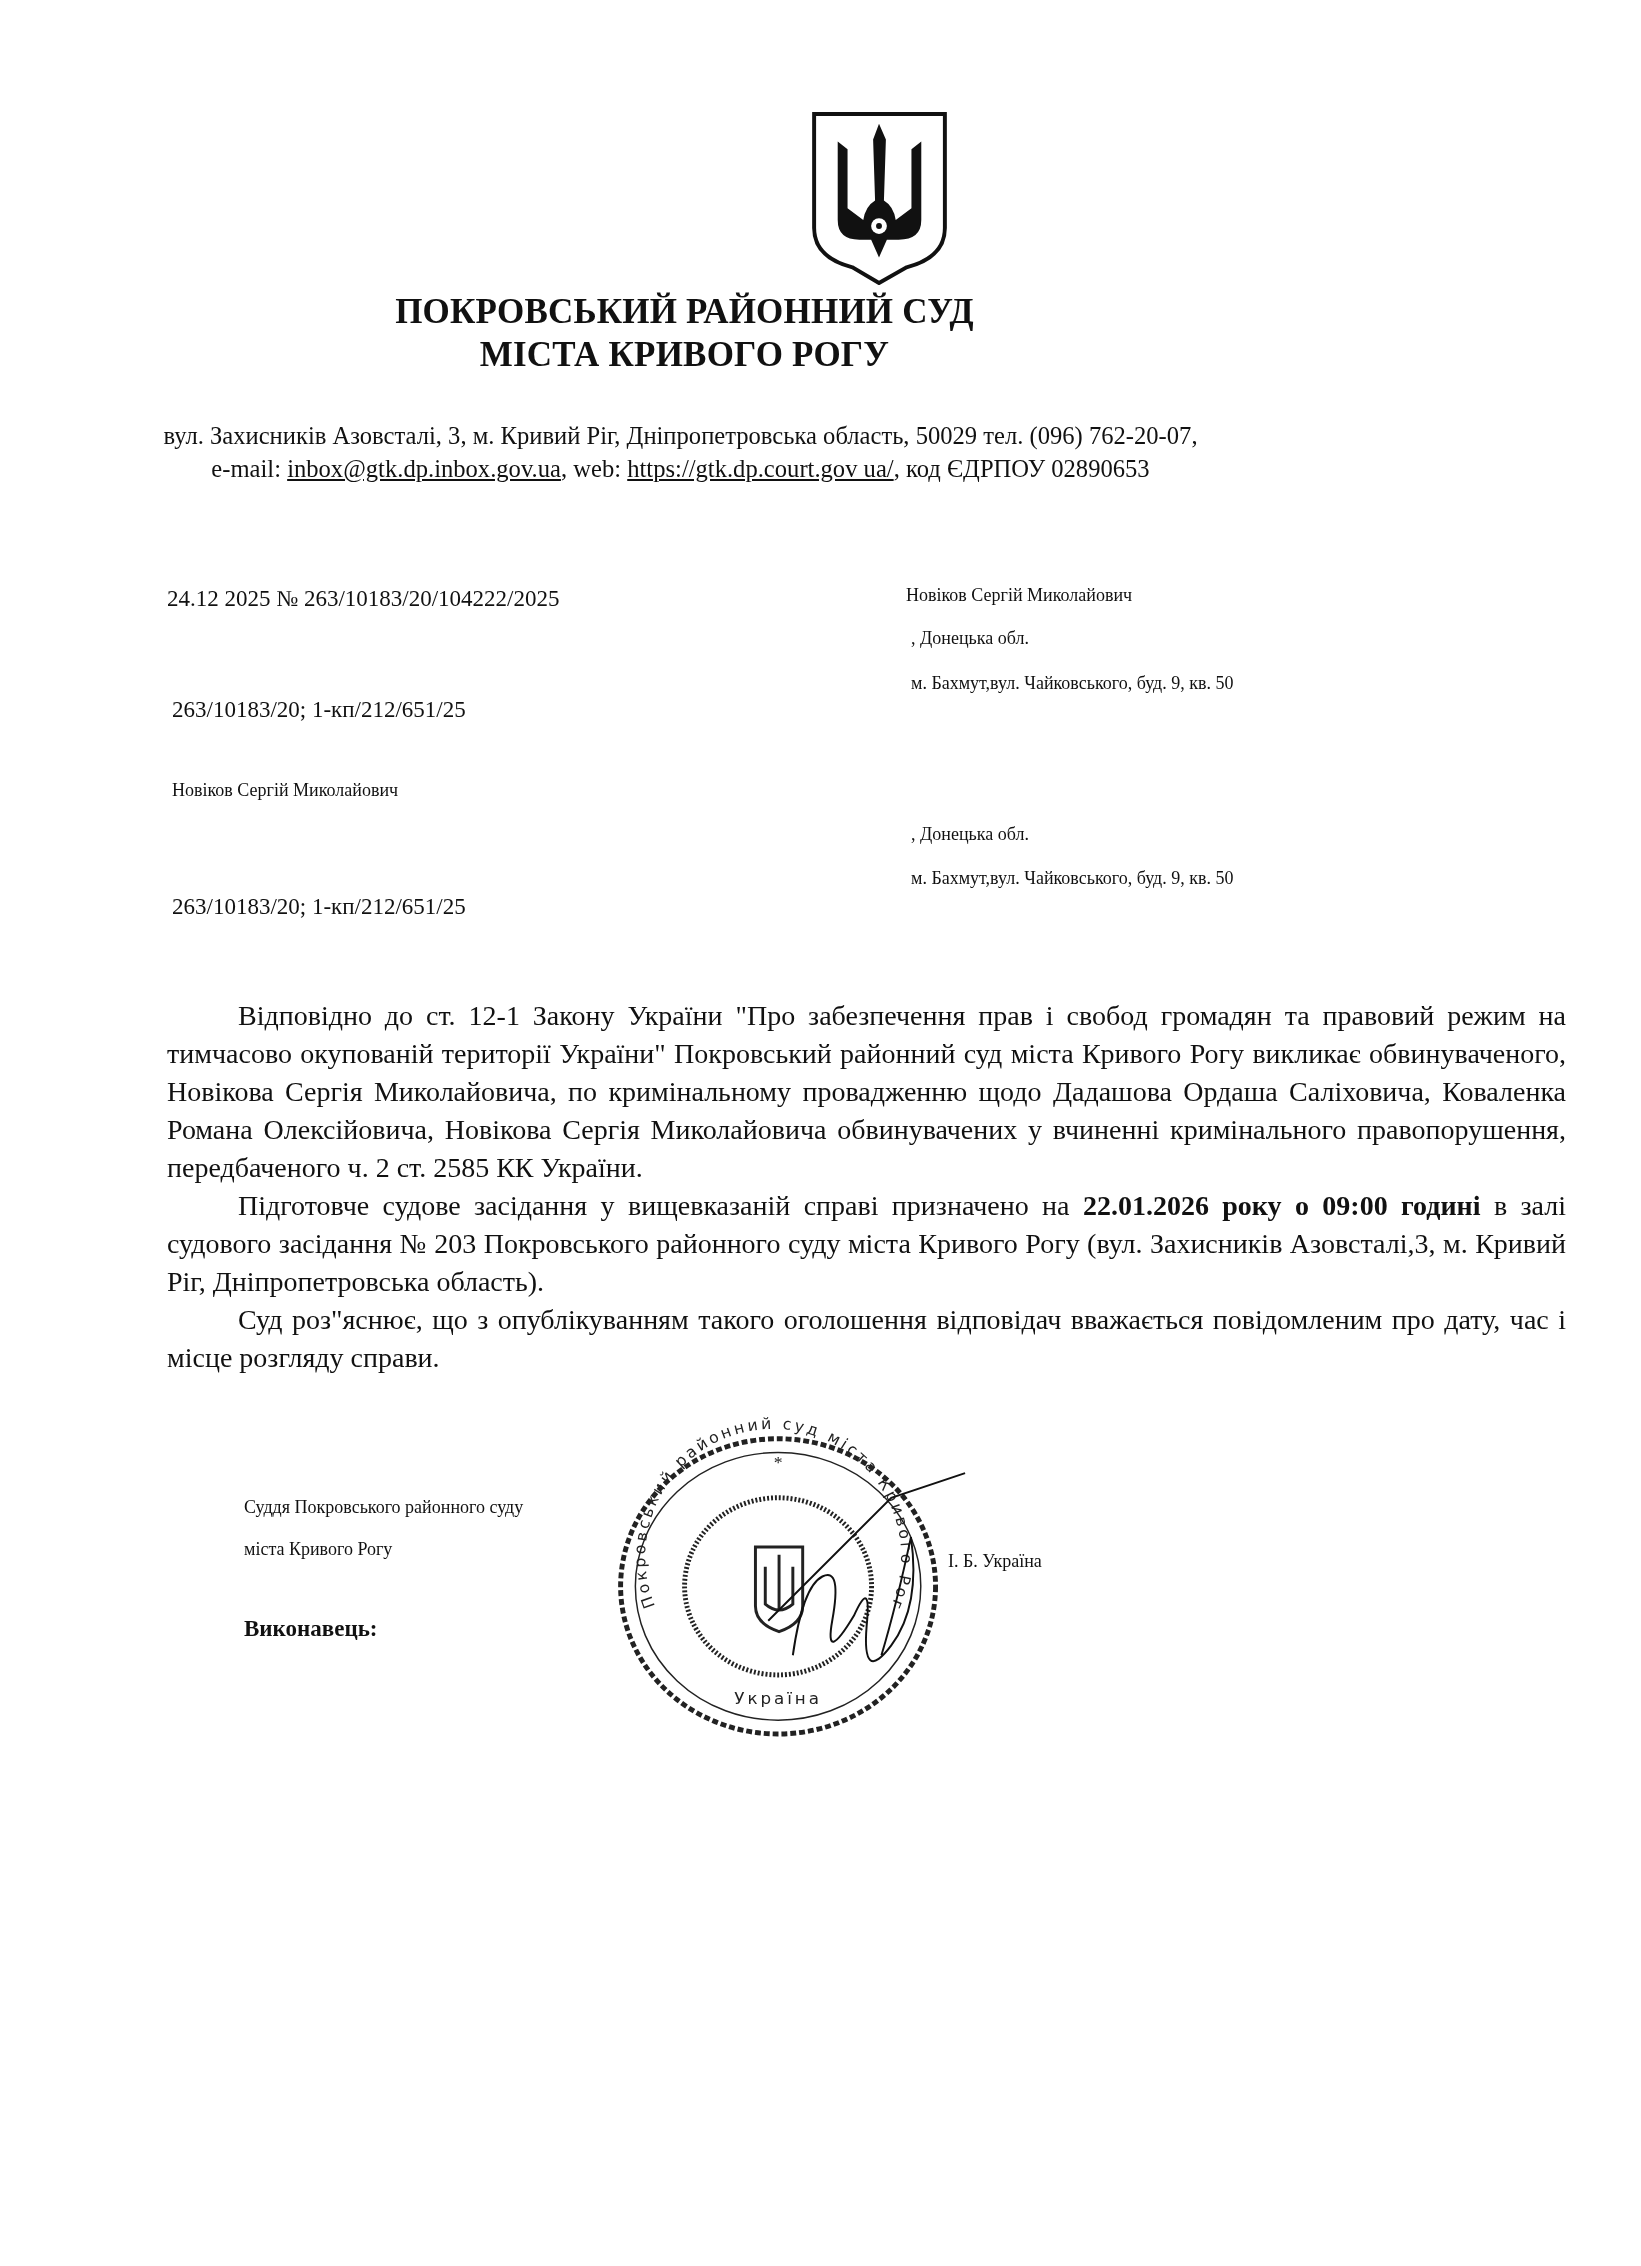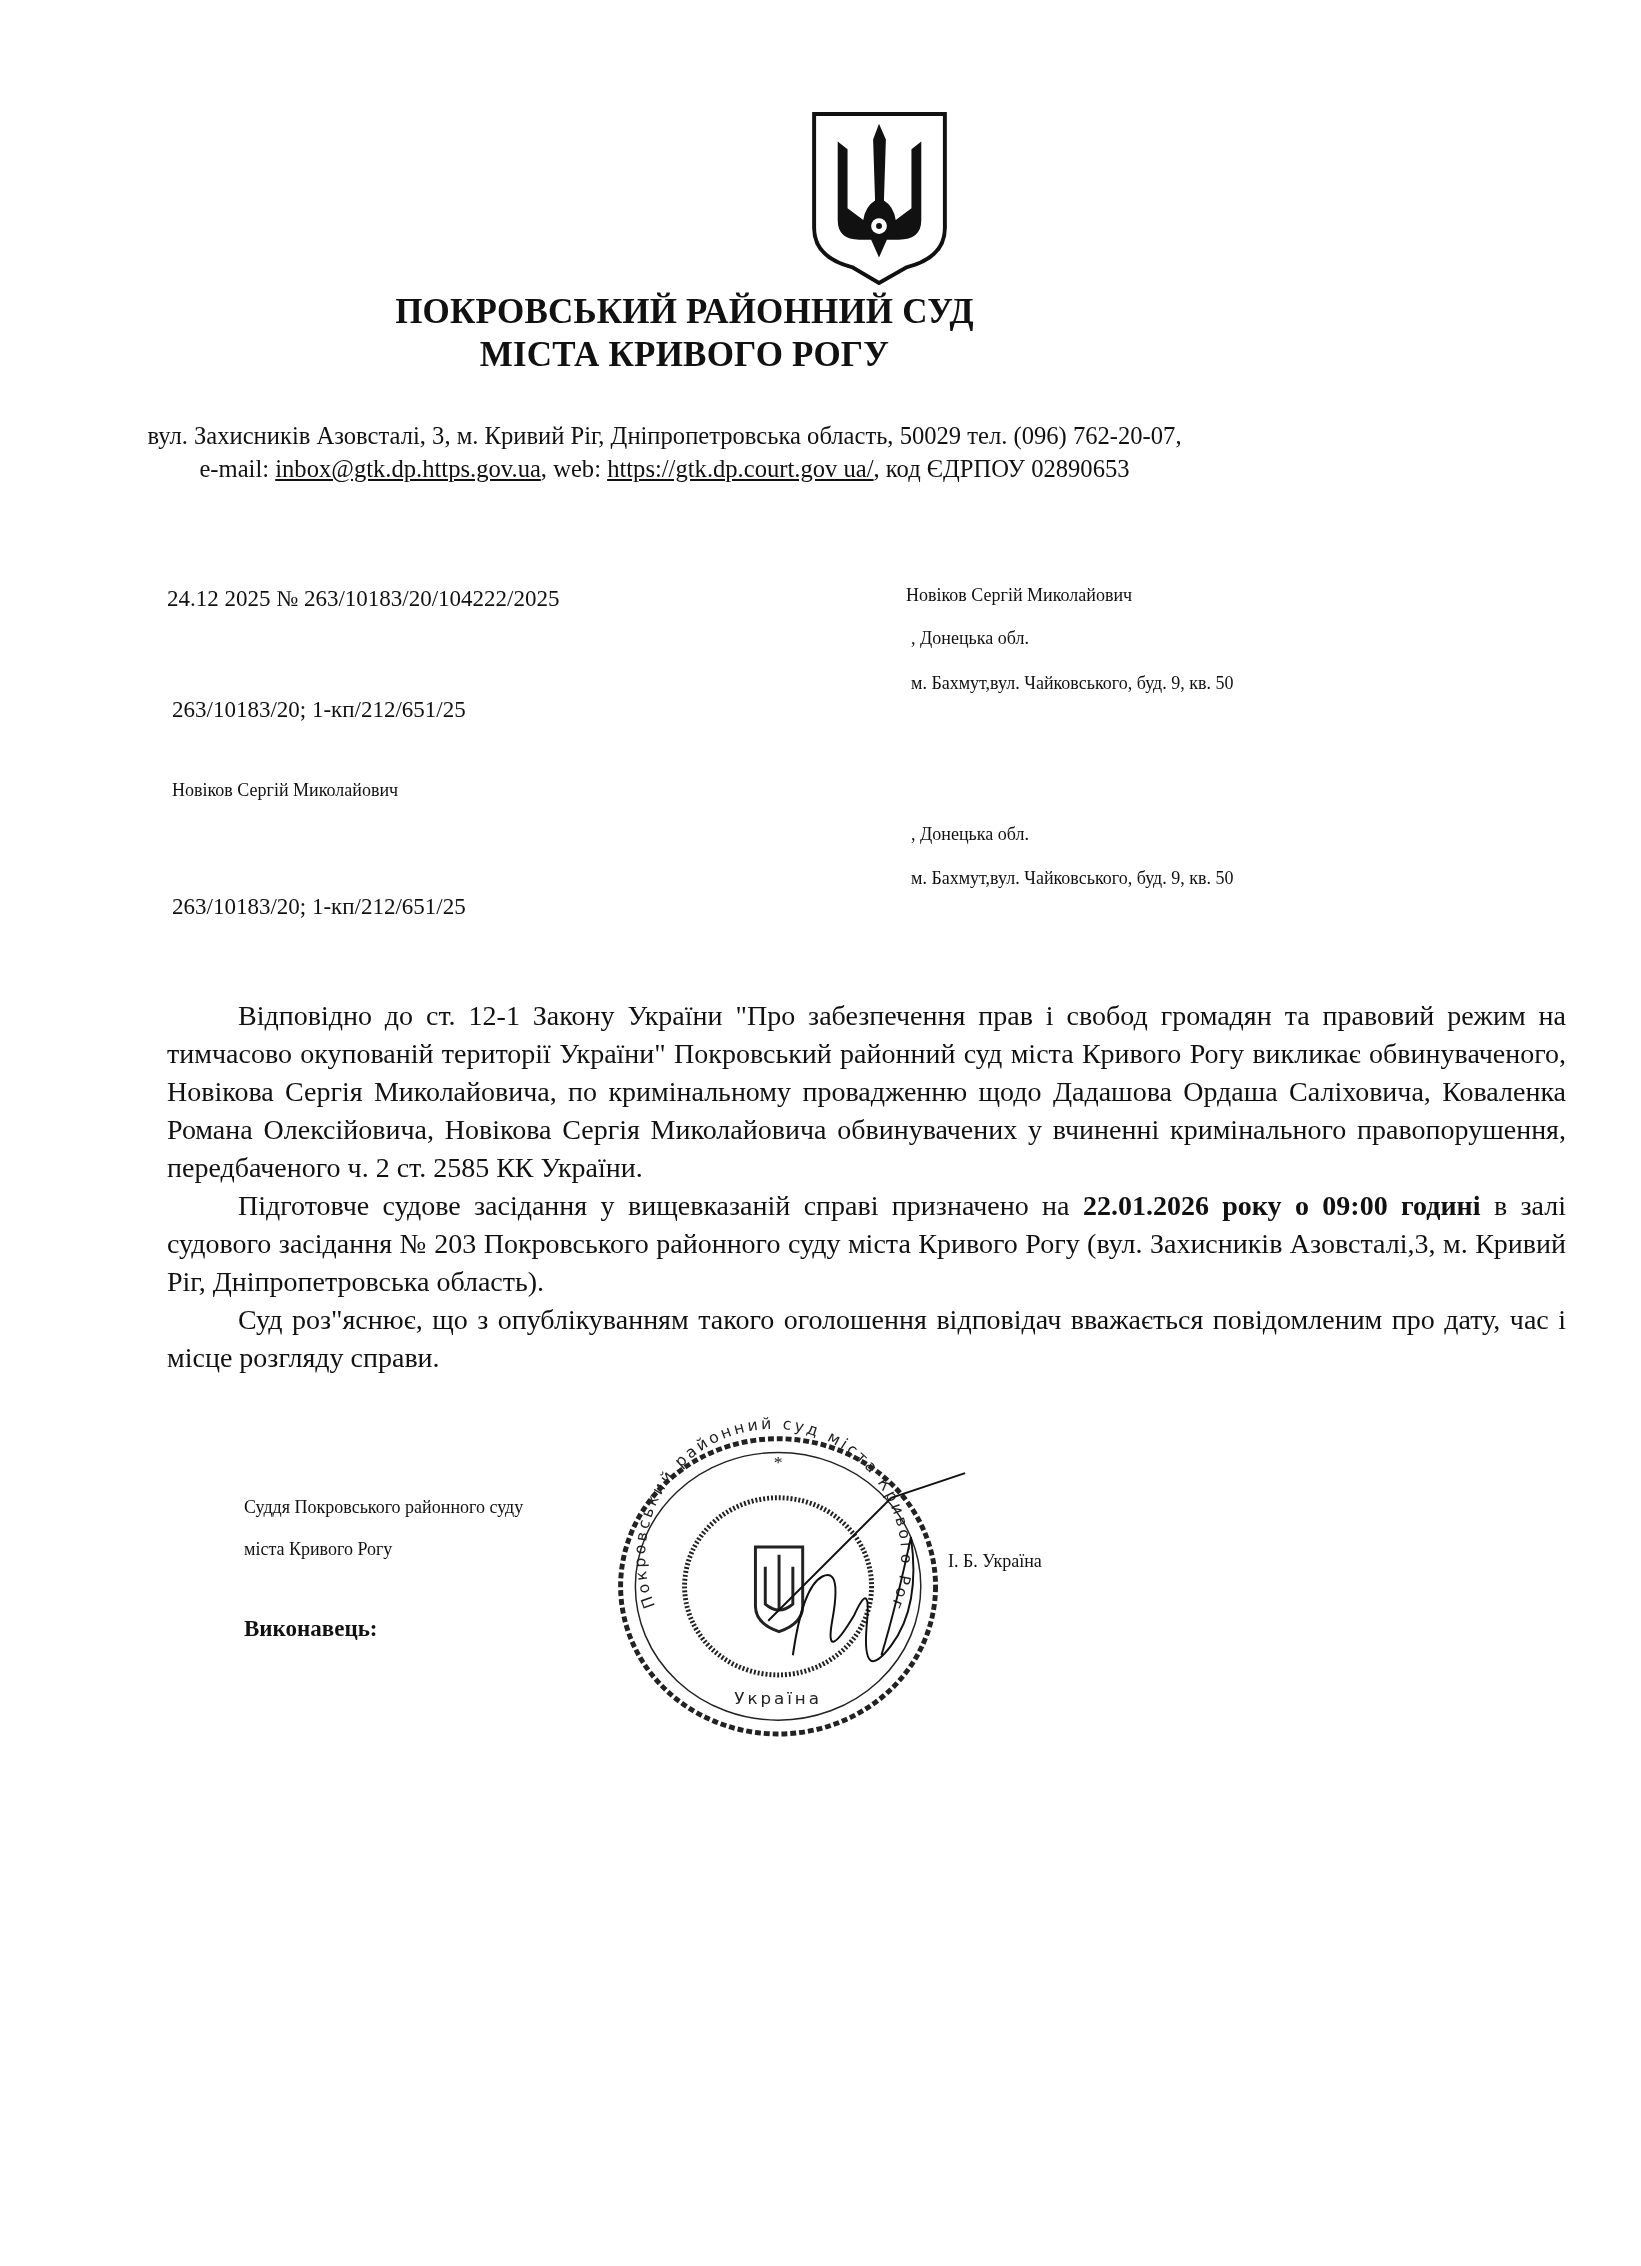--- a/index.html
+++ b/index.html
@@ -2,21 +2,21 @@
 <html><head>
 <meta charset="utf-8">
 <style>
   html, body { margin:0; padding:0; background:#ffffff; }
   body { width:1641px; height:2267px; position:relative; overflow:hidden;
          font-family:"Liberation Serif","DejaVu Serif",serif; color:#111; }
   .abs { position:absolute; white-space:nowrap; }
   .crest { position:absolute; left:808px; top:110px; width:143px; height:175px; }
   .title { position:absolute; left:0; width:1369px; text-align:center; font-weight:bold;
            font-size:35px; letter-spacing:0.2px; }
-  .addr { position:absolute; left:0; width:1329px; text-align:center; font-size:24.6px; }
+  .addr { position:absolute; left:16px; width:1329px; text-align:center; font-size:24.6px; }
   .addr u { text-decoration:underline; }
   .t26 { font-size:18px; }
   .t24 { font-size:23px; }
   .u { }
   .body { position:absolute; left:167px; width:1399px; top:997px; font-size:28px;
           line-height:38px; text-align:justify; }
   .body p { margin:0; text-indent:71px; }
   .body b { font-weight:bold; }
   .stamp { position:absolute; left:596px; top:1409px; width:374px; height:335px; }
 </style>
@@ -28,21 +28,21 @@
   <path d="M72 14 L66 30 L68 92 Q58 98 56 112 L40 100 L40 40 L30 32 L30 112 Q30 132 52 132 L64 132 L72 150 L80 132 L92 132 Q115 132 115 112 L115 32 L105 40 L105 100 L89 112 Q87 98 77 92 L79 30 Z" fill="#111"></path>
   <circle cx="72" cy="118" r="8" fill="#fff"></circle>
   <circle cx="72" cy="118" r="3" fill="#111"></circle>
 </svg>
 
 <div class="title" style="top:292px;">ПОКРОВСЬКИЙ РАЙОННИЙ СУД</div>
 <div class="title" style="top:335px;">МІСТА КРИВОГО РОГУ</div>
 
 <div class="addr" style="top:422px;">вул. Захисників Азовсталі, 3, м. Кривий Ріг,  Дніпропетровська область, 50029 тел. (096) 762-20-07,</div>
 <div class="addr" style="top:455px;">
-  <span>e-mail: </span><u>inbox@gtk.dp.https.gov.ua</u><span>,  web: </span><u>https://gtk.dp.court.gov ua/</u><span>, код ЄДРПОУ 02890653</span>
+  <span>e-mail: </span><u>inbox@gtk.dp.inbox.gov.ua</u><span>,  web: </span><u>https://gtk.dp.court.gov ua/</u><span>, код ЄДРПОУ 02890653</span>
 </div>
 
 <div class="abs t24 u" style="left:167px; top:586px;">24.12 2025 №  263/10183/20/104222/2025</div>
 
 <div class="abs t26" style="left:906px; top:585px;">Новіков Сергій Миколайович</div>
 <div class="abs t26" style="left:911px; top:628px;">,  Донецька обл.</div>
 <div class="abs t26" style="left:911px; top:673px;">м. Бахмут,вул. Чайковського, буд. 9, кв. 50</div>
 
 <div class="abs t24" style="left:172px; top:697px;">263/10183/20; 1-кп/212/651/25</div>
 

